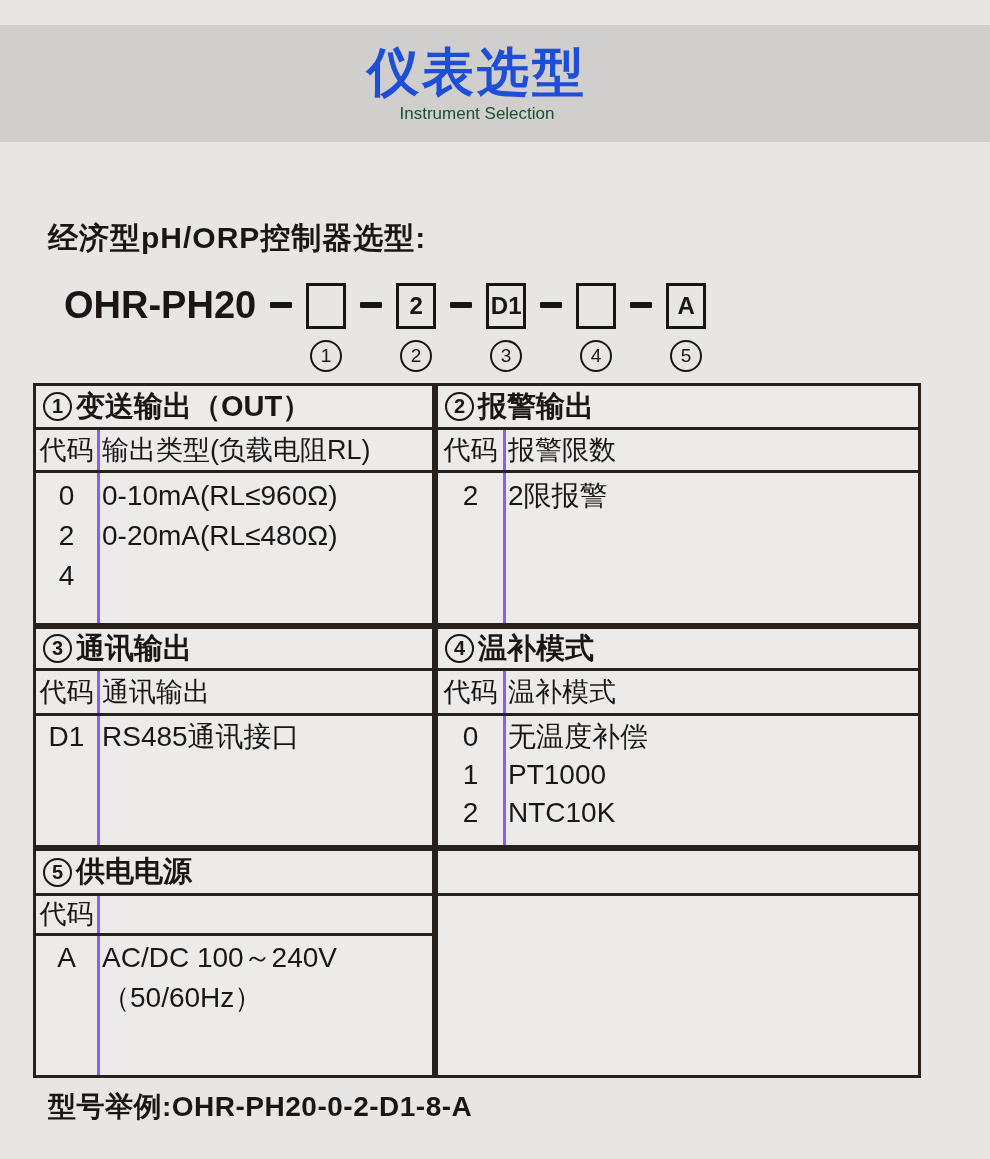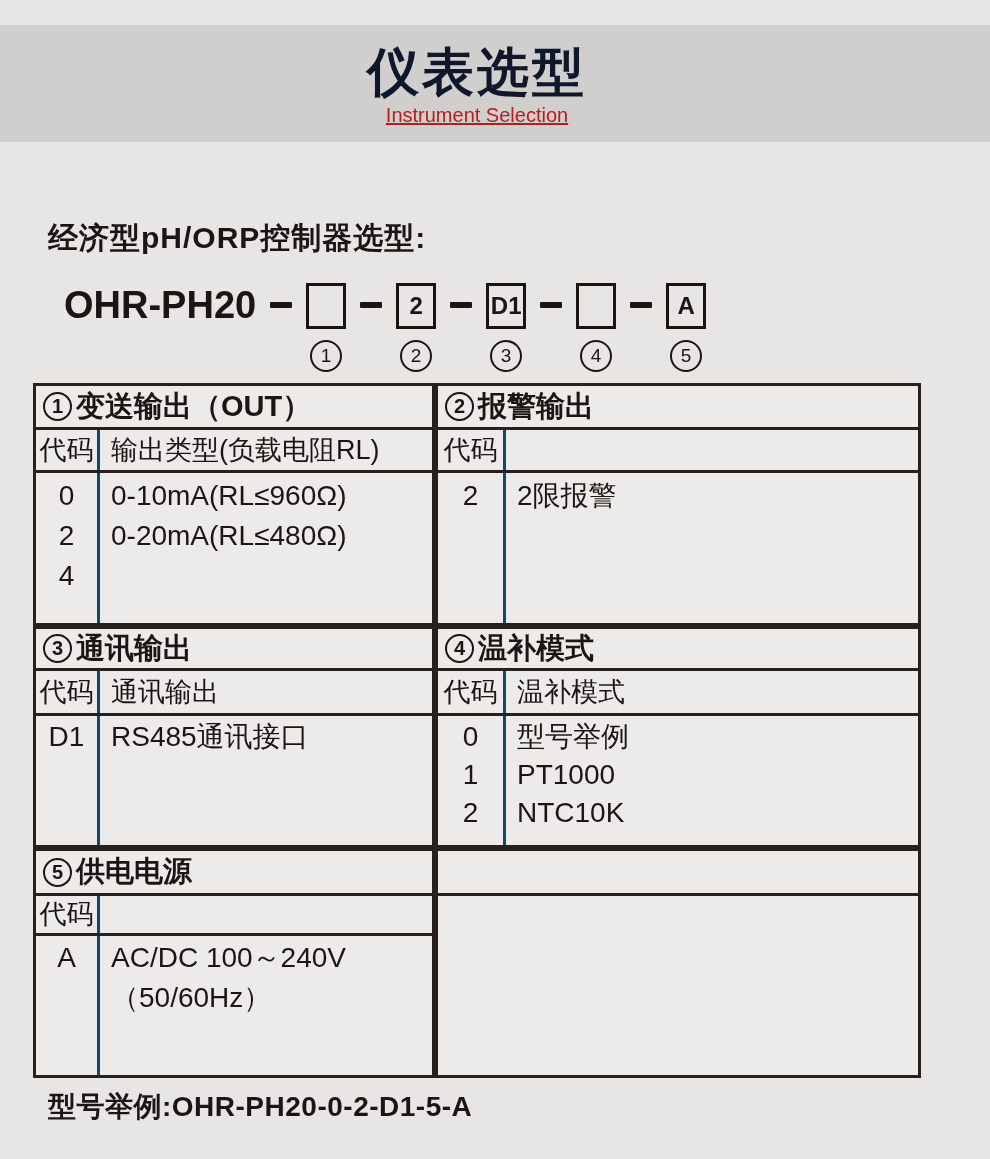--- a/index.html
+++ b/index.html
@@ -13,23 +13,23 @@
     overflow:hidden;
   }
   
   .band{
     position:absolute;left:0;top:25px;width:990px;height:117px;
     background:#d1cfce;text-align:center;box-sizing:border-box;
     padding-right:36px;
   }
   .band-title{
     padding-top:20px;font-size:52px;font-weight:bold;line-height:1.05;
-    letter-spacing:3px;color:#0f172a;
-  }
-  .band-sub{font-size:20px;margin-top:4px;color:#b91c1c;text-decoration:underline;}
+    letter-spacing:3px;color:#1d4ed8;
+  }
+  .band-sub{font-size:17px;margin-top:4px;color:#14532d;}
   
   .heading{
     position:absolute;left:48px;top:218px;
     font-size:30px;font-weight:bold;letter-spacing:1px;
   }
   
   .model{
     position:absolute;left:48px;top:283px;
     display:flex;align-items:flex-start;margin-left:16px;
   }
@@ -72,25 +72,25 @@
   .secB .cap{height:39px;}
   .secC .cap{height:42px;}
   .circ2{
     width:29px;height:29px;border:2px solid #1b1613;border-radius:50%;
     display:flex;align-items:center;justify-content:center;
     font-size:20px;font-weight:bold;flex:none;box-sizing:border-box;
   }
   .grid{display:flex;flex:none;}
   .grid.body{flex:1;}
   .codecol{
-    width:64px;flex:none;border-right:3px solid #0c4a6e;
+    width:64px;flex:none;border-right:3px solid #8b5cf6;
     text-align:center;box-sizing:border-box;
   }
   .half.right .codecol{width:68px;}
-  .valcol{flex:1;padding-left:11px;overflow:hidden;}
+  .valcol{flex:1;padding-left:2px;overflow:hidden;}
   .subhead{border-bottom:3px solid #27201b;font-size:27px;}
   .secA .subhead{height:40px;}
   .secA .subhead .codecol,.secA .subhead .valcol{line-height:40px;}
   .secB .subhead{height:42px;}
   .secB .subhead .codecol,.secB .subhead .valcol{line-height:42px;}
   .secC .subhead{height:37px;}
   .secC .subhead .codecol,.secC .subhead .valcol{line-height:37px;}
   .body{font-size:28px;}
   .secA .body .line{line-height:40px;}
   .secB .body .line{line-height:38px;}
@@ -176,20 +176,21 @@
           </div>
         </div>
       </div>
       <div class="half right">
         <div class="cap">
           <span class="circ2">2</span>
           <span>报警输出</span>
         </div>
         <div class="grid subhead">
           <div class="codecol">代码</div>
+          <div class="valcol">报警限数</div>
         </div>
         <div class="grid body">
           <div class="codecol">
             <div class="line">2</div>
           </div>
           <div class="valcol">
             <div class="line">2限报警</div>
           </div>
         </div>
       </div>
@@ -223,21 +224,21 @@
           <div class="codecol">代码</div>
           <div class="valcol">温补模式</div>
         </div>
         <div class="grid body">
           <div class="codecol">
             <div class="line">0</div>
             <div class="line">1</div>
             <div class="line">2</div>
           </div>
           <div class="valcol">
-            <div class="line">型号举例</div>
+            <div class="line">无温度补偿</div>
             <div class="line">PT1000</div>
             <div class="line">NTC10K</div>
           </div>
         </div>
       </div>
     </div>
 
     <div class="sec-row secC">
       <div class="half left">
         <div class="cap">
@@ -259,16 +260,16 @@
       </div>
       <div class="half right blank">
         <div class="cap"></div>
         <div class="grid body"></div>
       </div>
     </div>
 
   </div>
 
   <div class="example">
-    <span>型号举例:</span><span>OHR-PH20-0-2-D1-5-A</span>
+    <span>型号举例:</span><span>OHR-PH20-0-2-D1-8-A</span>
   </div>
 
 </div>
 
 </body></html>

